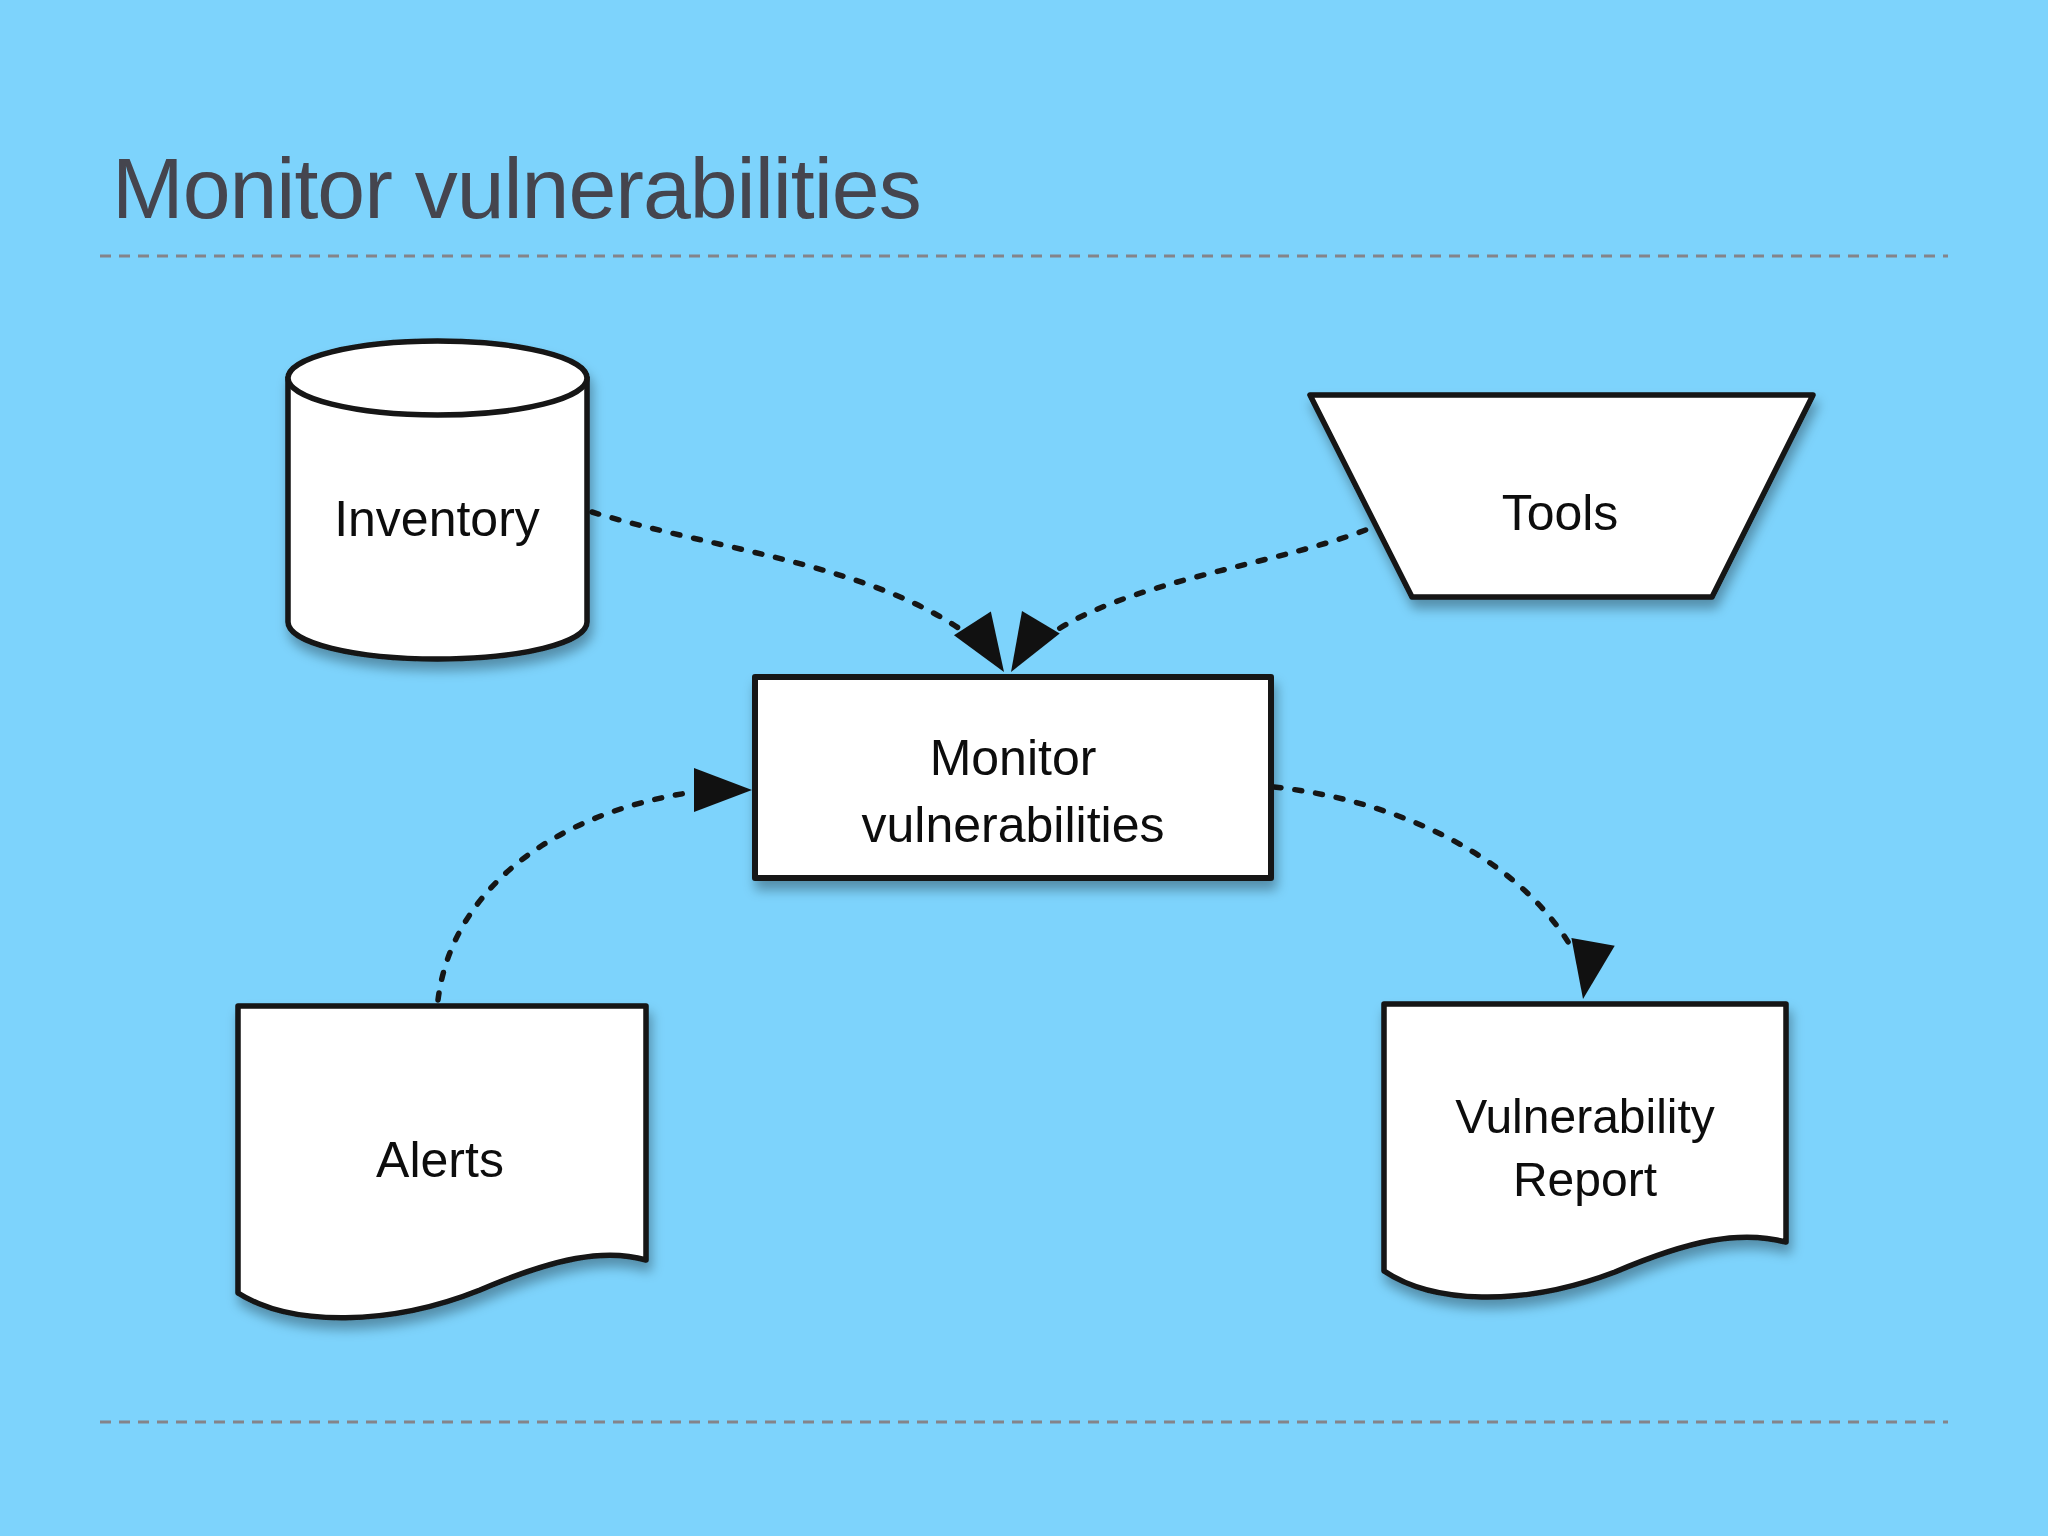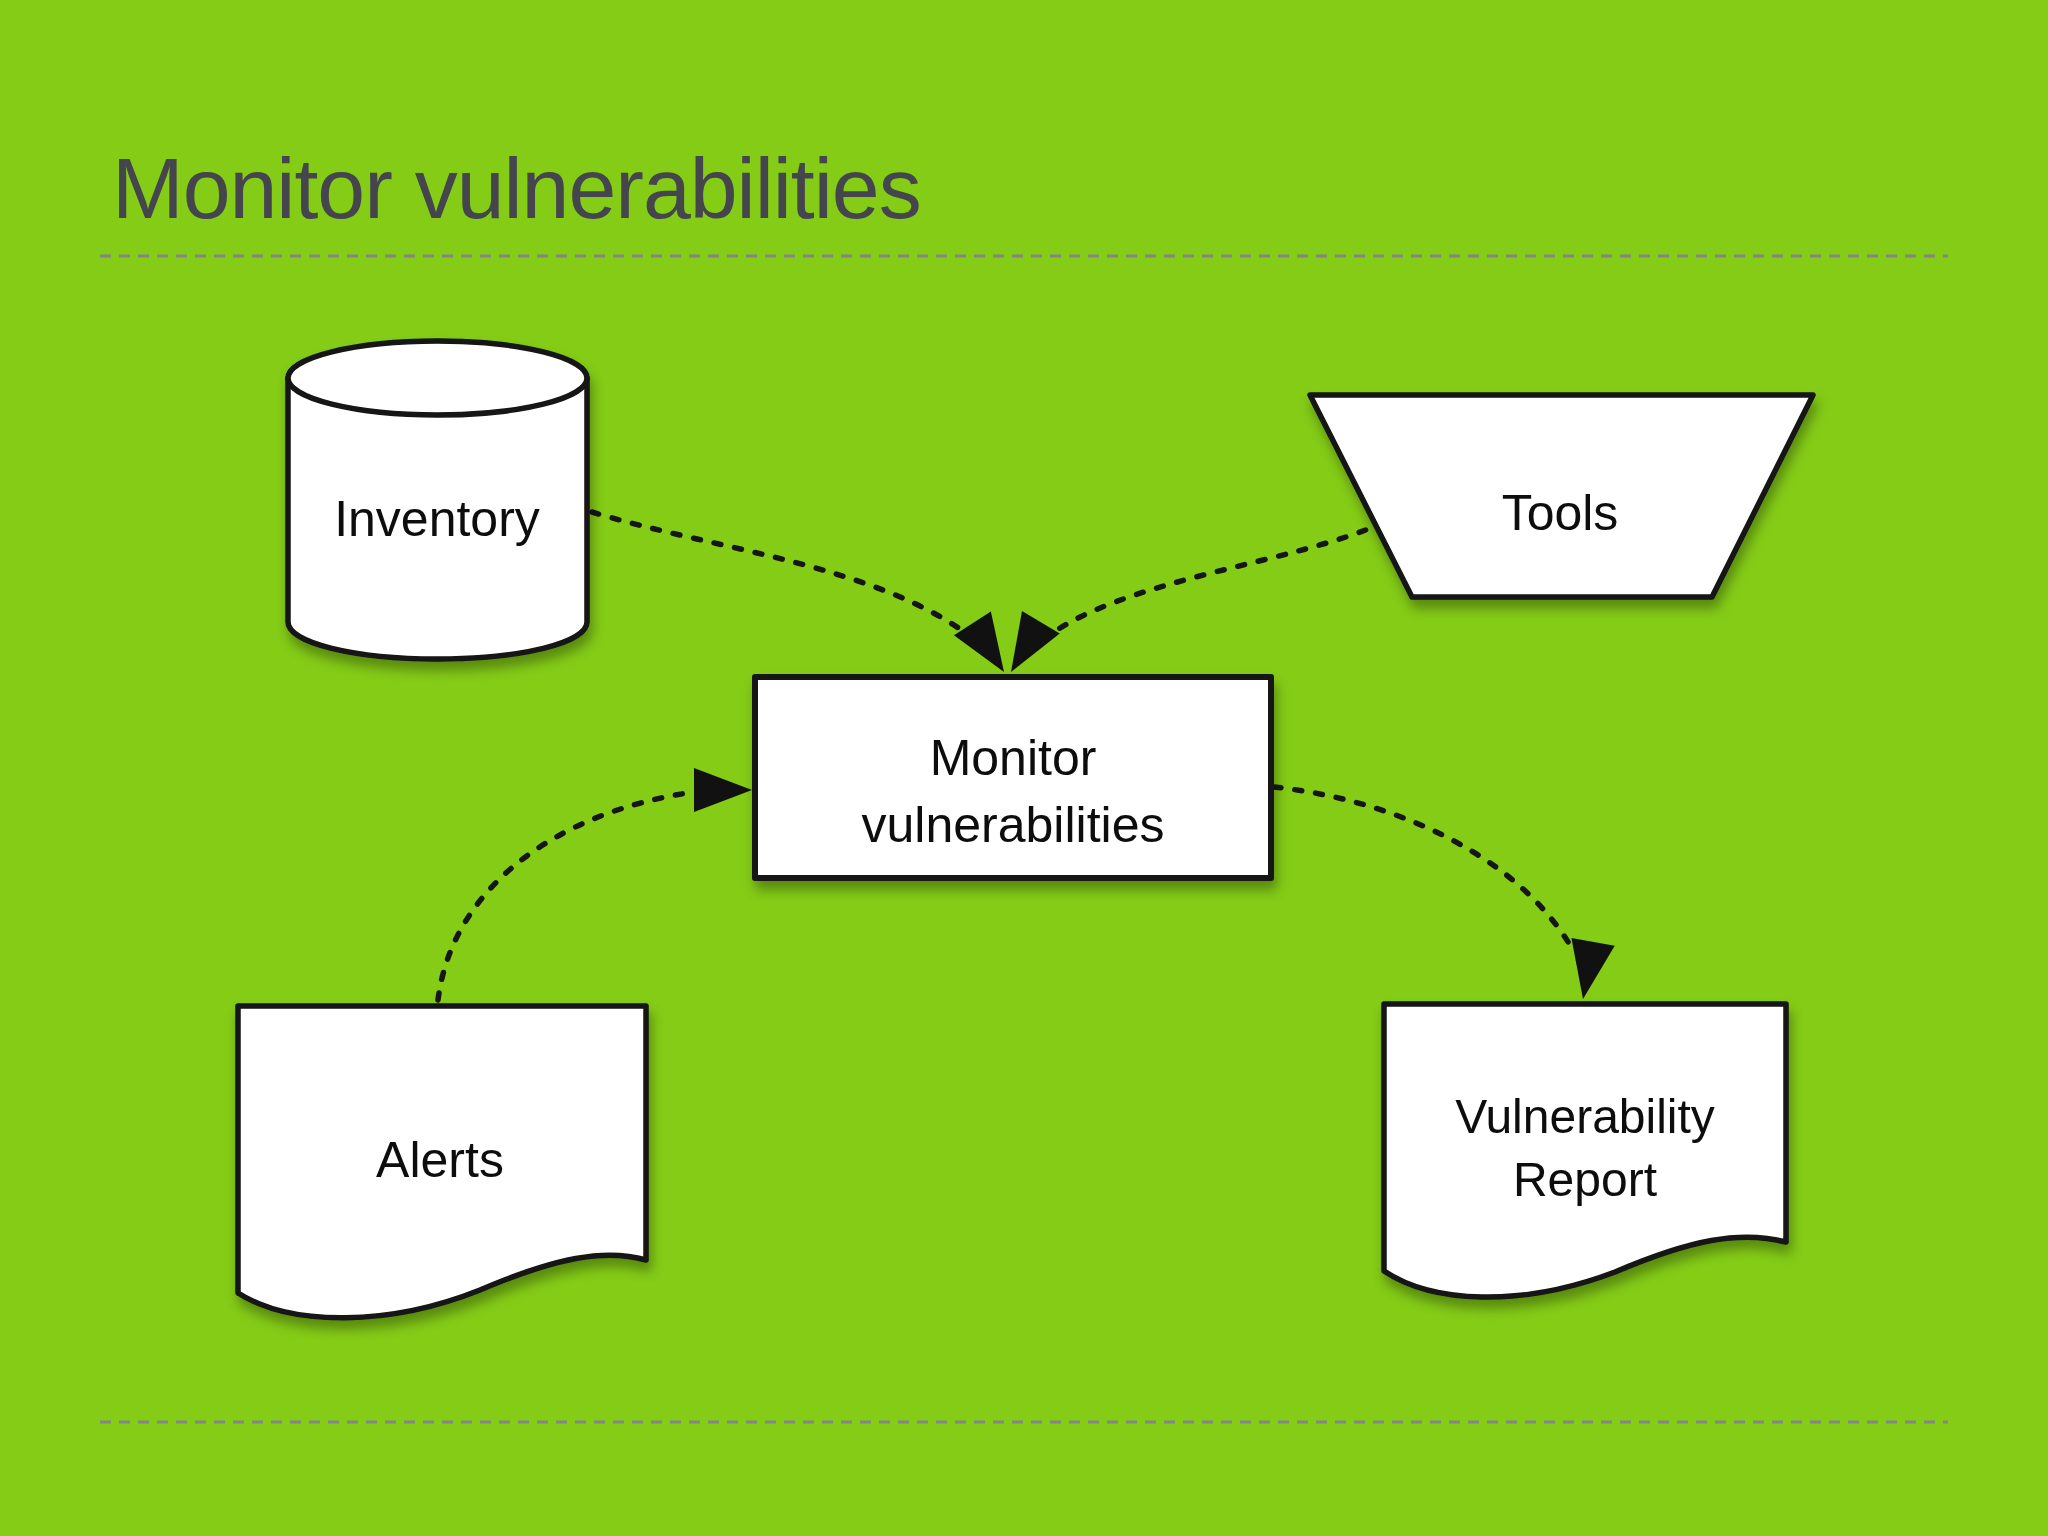--- a/index.html
+++ b/index.html
@@ -1,19 +1,19 @@
 <!DOCTYPE html>
 <html><head>
 <meta charset="utf-8">
 <style>
   html,body{margin:0;padding:0;background:#ffffff;}
   .slide{
     position:relative;
     width:2048px;height:1536px;
-    background:#84cc16;
+    background:#7dd3fc;
     overflow:hidden;
     font-family:"Liberation Sans","DejaVu Sans",sans-serif;
   }
   .page-title{
     position:absolute;
     left:112px;top:145px;
     font-size:86px;
     line-height:1;
     letter-spacing:-1px;
     color:#45454e;

